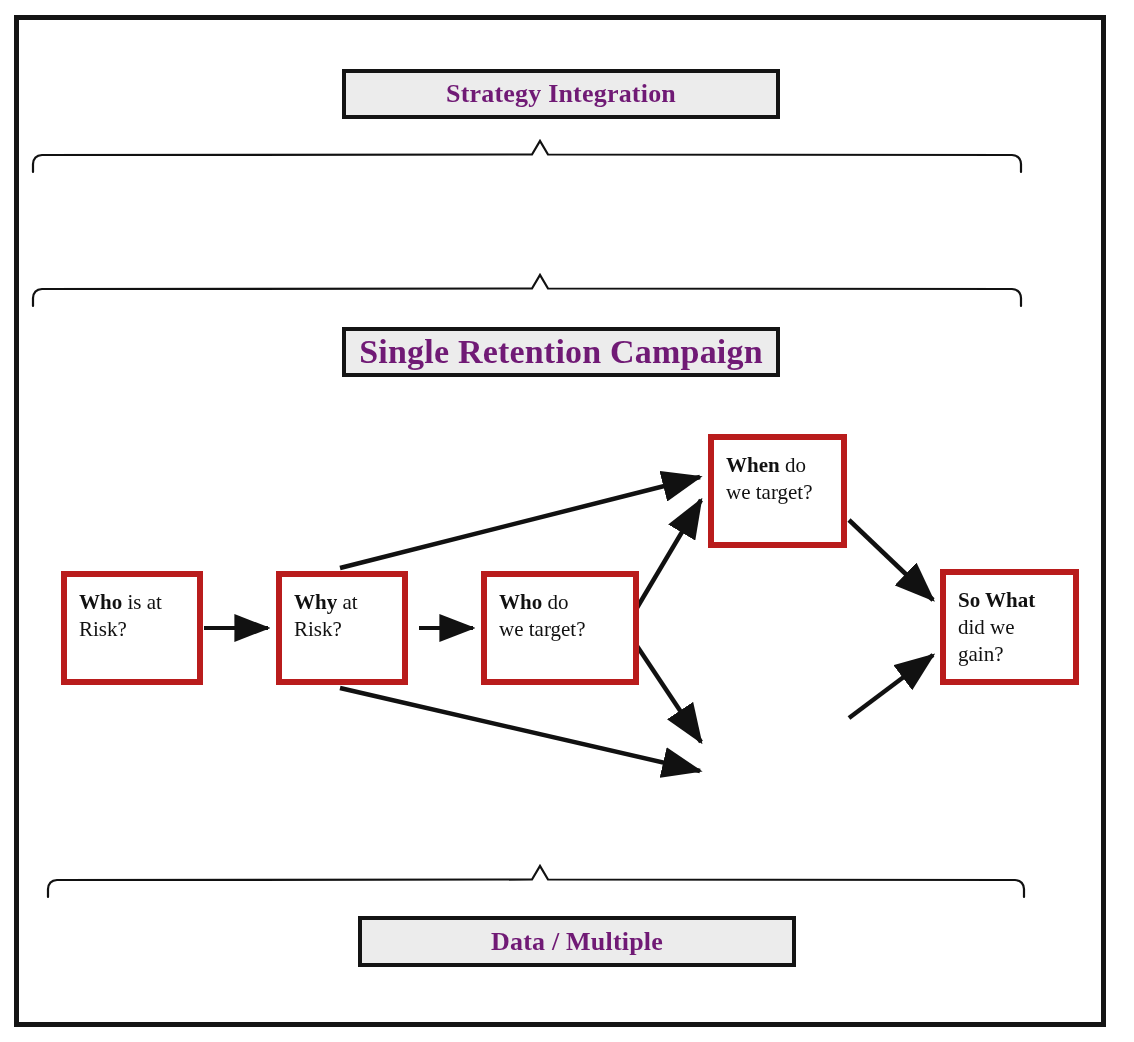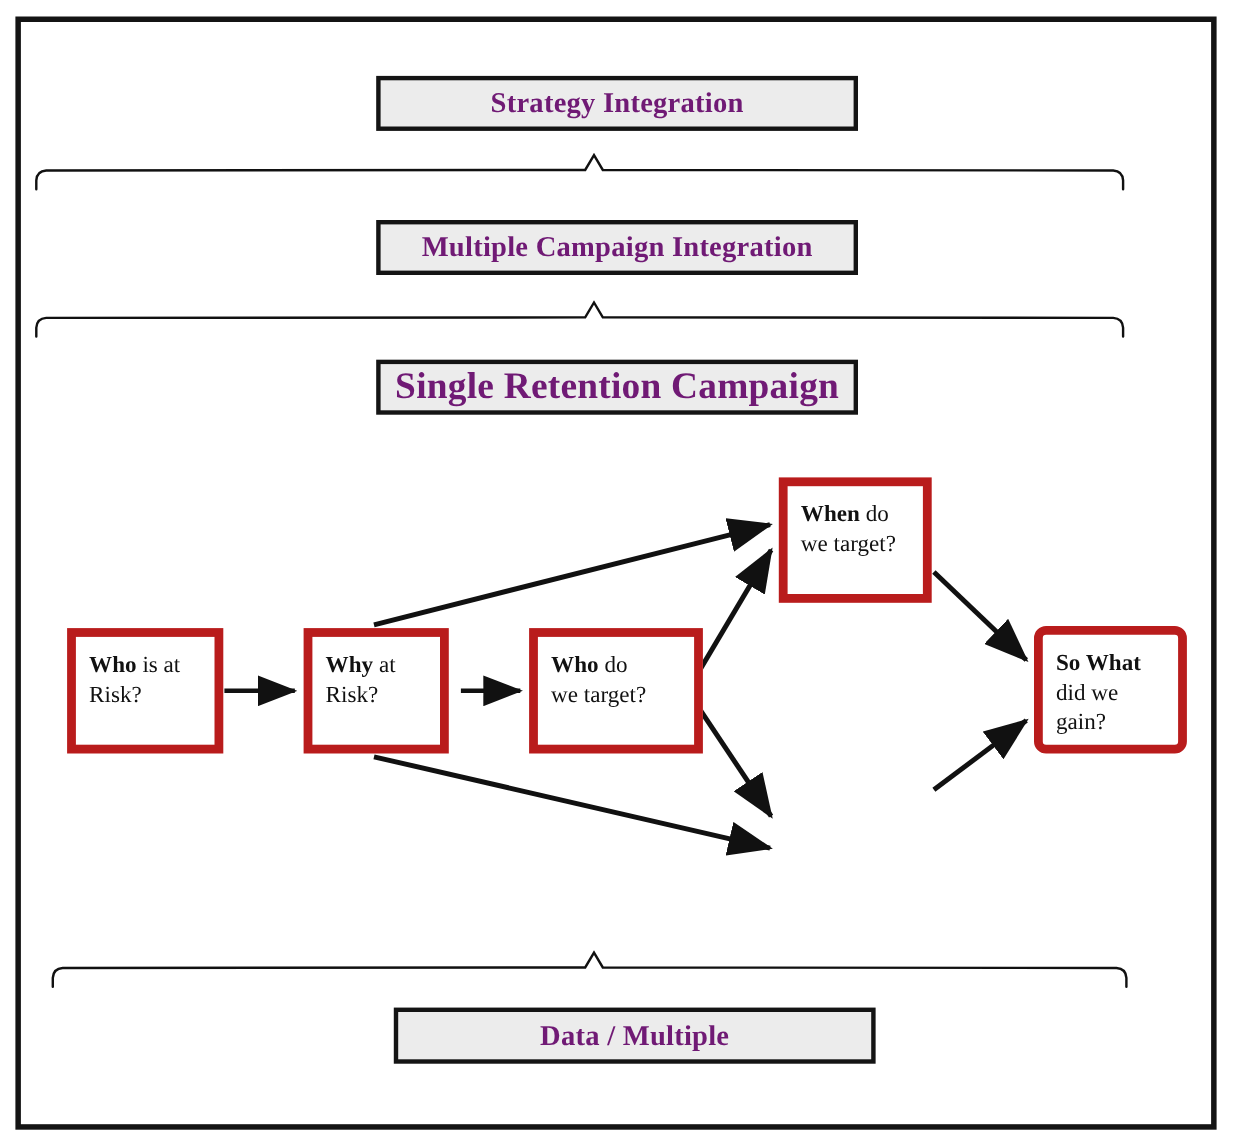--- a/index.html
+++ b/index.html
@@ -65,33 +65,33 @@
   }
   #banner-data {
     left: 358px; top: 916px; width: 438px; height: 51px;
     font-size: 26px;
   }
   
   .node-box {
     position: absolute;
     box-sizing: border-box;
     background: #ffffff;
-    border: 8px solid #b91c1c;
+    border: 6px solid #b91c1c;
     padding: 12px 0 0 12px;
     font-size: 21px;
     line-height: 1.28;
     color: #111111;
   }
   .node-box b { font-weight: bold; }
   #node-who-risk   { left: 61px;  top: 571px; width: 142px; height: 114px; }
   #node-why-risk   { left: 276px; top: 571px; width: 132px; height: 114px; }
   #node-who-target { left: 481px; top: 571px; width: 158px; height: 114px; }
   #node-when       { left: 708px; top: 434px; width: 139px; height: 114px; }
   #node-with-what  { left: 708px; top: 685px; width: 139px; height: 113px; }
-  #node-so-what    { left: 940px; top: 569px; width: 139px; height: 116px; border-radius: 11px; }
+  #node-so-what    { left: 940px; top: 569px; width: 139px; height: 116px; }
   .node-line { display: block; white-space: nowrap; }
 </style>
 </head>
 <body>
 
 <div id="figure-root">
 
   <div class="outer-frame"></div>
 
   <svg class="diagram-layer" viewBox="0 0 1134 1042" xmlns="http://www.w3.org/2000/svg">
@@ -145,23 +145,20 @@
     </g>
     <g>
       <line x1="849" y1="718" x2="933" y2="655" stroke="#111111" stroke-width="4.5" marker-end="url(#arrowhead)"></line>
     </g>
   </svg>
 
   <div class="banner-box" id="banner-strategy">
     <span>Strategy Integration</span>
   </div>
 
-  <div class="banner-box" id="banner-multiple">
-    <span>Multiple Campaign Integration</span>
-  </div>
 
   <div class="banner-box" id="banner-single">
     <span>Single Retention Campaign</span>
   </div>
 
   <div class="banner-box" id="banner-data">
     <span>Data / Multiple</span>
   </div>
 
   <div class="node-box" id="node-who-risk">

